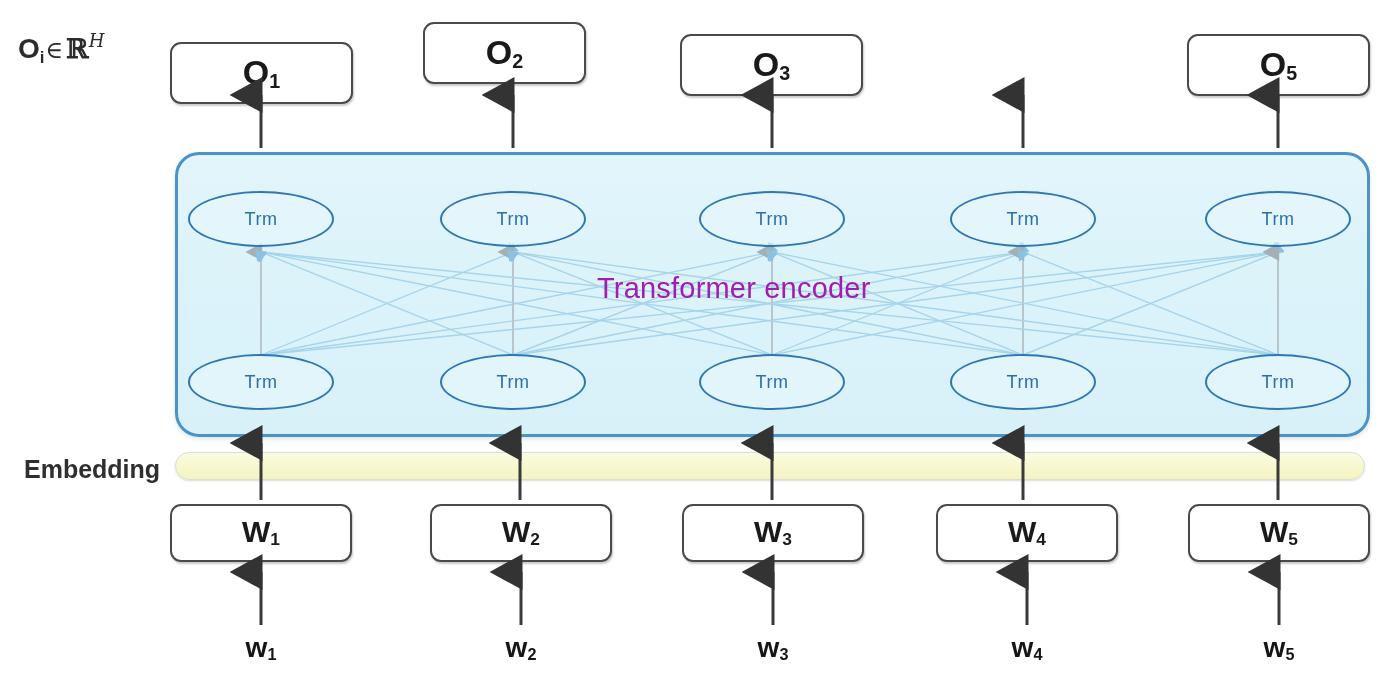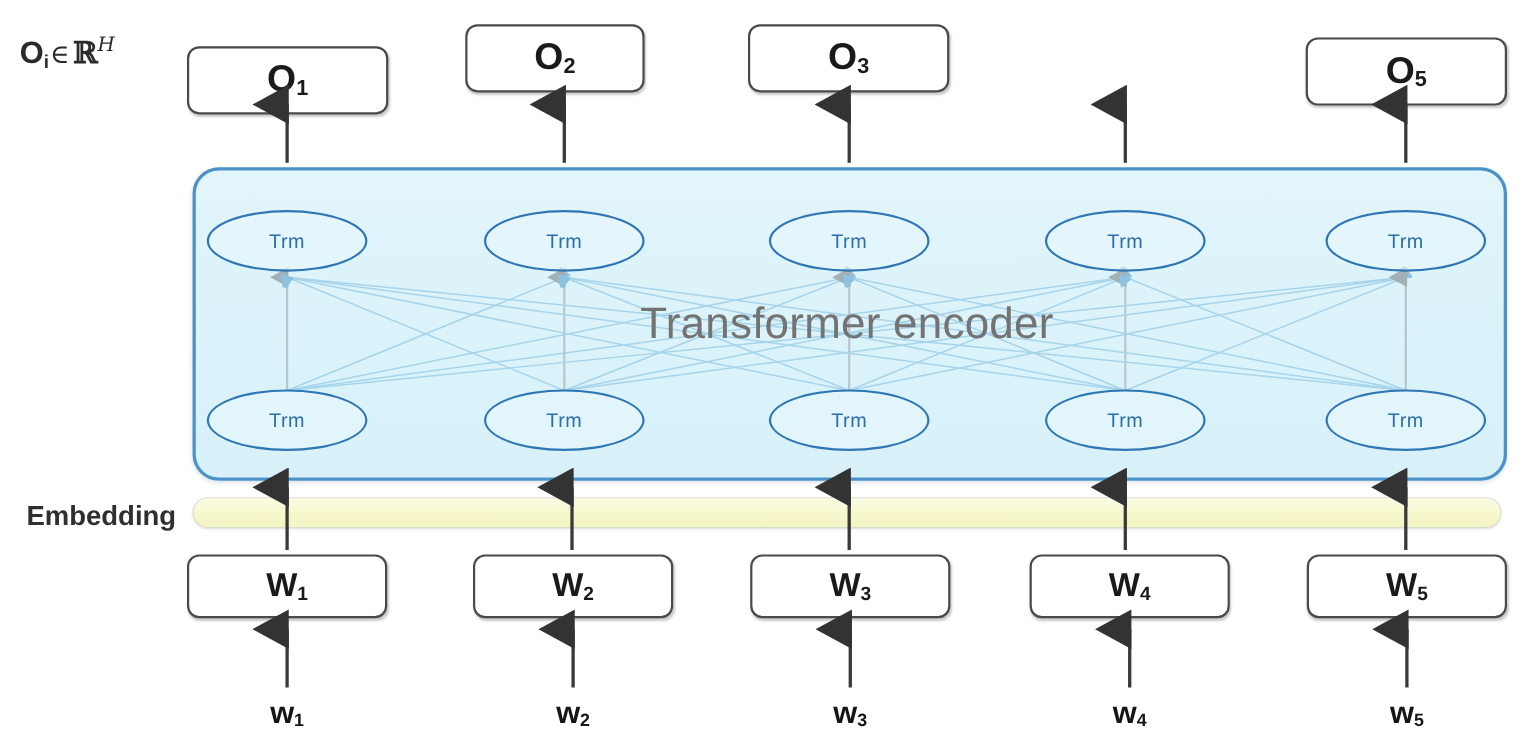--- a/index.html
+++ b/index.html
@@ -140,25 +140,25 @@
     width: 1195px;
     height: 285px;
     box-sizing: border-box;
     border: 3px solid #4b92c8;
     border-radius: 24px;
     background: linear-gradient(180deg, #e2f5fb 0%, #dcf3fa 40%, #d8f1f9 100%);
     box-shadow: 0 2px 4px rgba(90,140,170,0.22);
   }
   .encoder-title {
     position: absolute;
-    left: 582px;
+    left: 597px;
     top: 272px;
     font-family: "Liberation Sans", sans-serif;
-    font-size: 40px;
-    color: #737373;
+    font-size: 29px;
+    color: #a21caf;
     white-space: nowrap;
     letter-spacing: 0.2px;
   }
 
   
   .trm {
     position: absolute;
     width: 146px;
     height: 56px;
     box-sizing: border-box;
@@ -184,21 +184,21 @@
   <div class="formula">
     <span class="bold-o">O</span><span class="sub">i</span><span class="elem">∈</span><span class="bbR">ℝ</span><span class="sup">H</span>
   </div>
 
   <div class="tokbox obox" style="left:170px; top:22px; width:183px; height:62px;margin-top:20px;">
     <span class="glyph"><span>O</span><sub>1</sub></span>
   </div>
   <div class="tokbox obox" style="left:423px; top:22px; width:163px; height:62px;">
     <span class="glyph"><span>O</span><sub>2</sub></span>
   </div>
-  <div class="tokbox obox" style="left:680px; top:22px; width:183px; height:62px;">
+  <div class="tokbox obox" style="left:680px; top:34px; width:183px; height:62px;">
     <span class="glyph"><span>O</span><sub>3</sub></span>
   </div>
   <div class="tokbox obox" style="left:1187px; top:34px; width:183px; height:62px;">
     <span class="glyph"><span>O</span><sub>5</sub></span>
   </div>
 
   <div class="encoder-box"></div>
 
   <svg class="layer">
     <defs>

